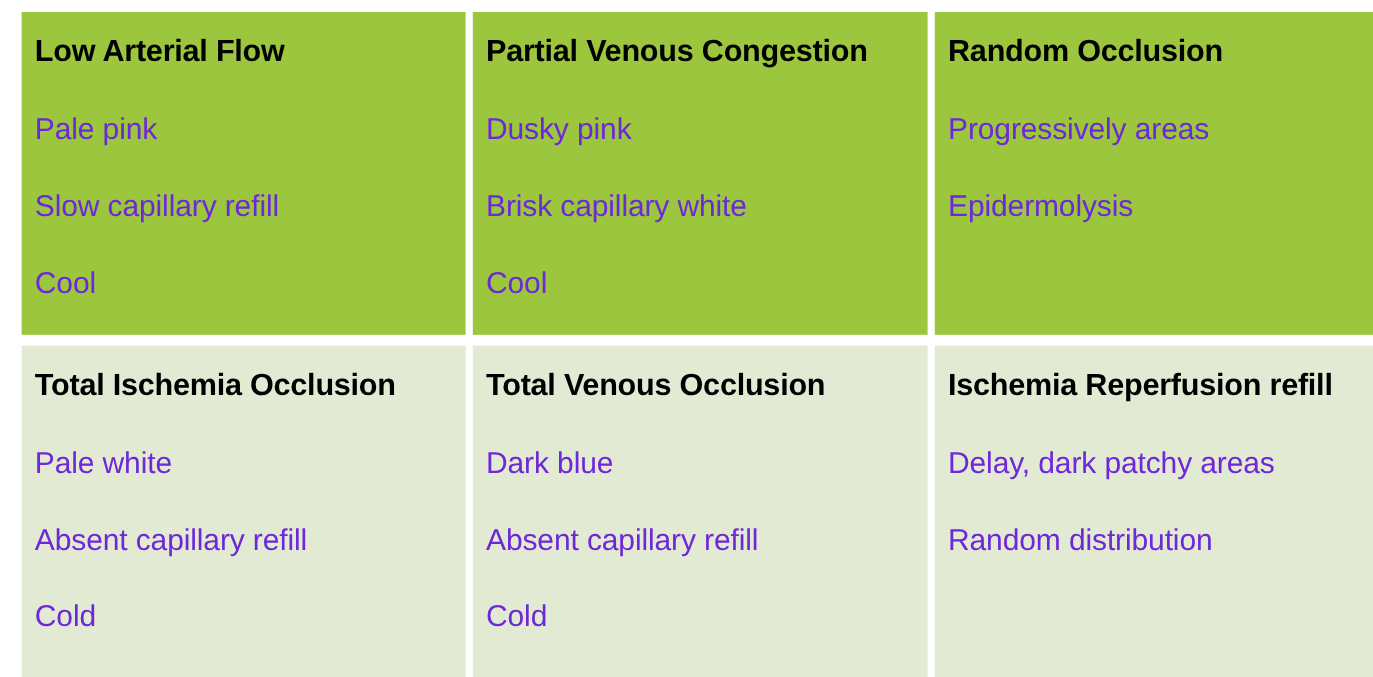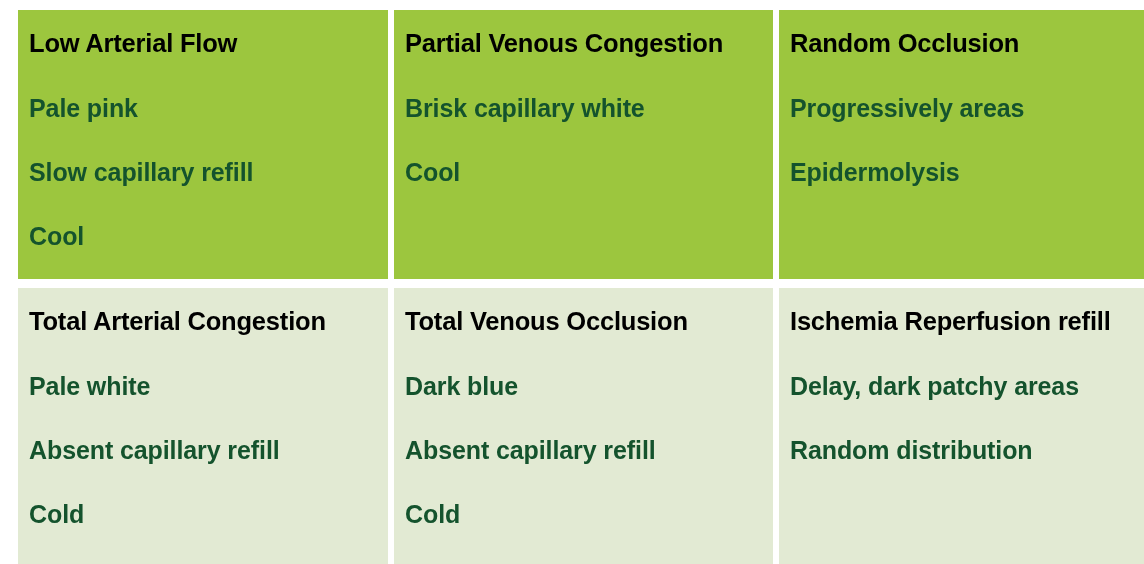--- a/index.html
+++ b/index.html
@@ -49,22 +49,22 @@
     white-space: pre-line;
   }
 
   .cell-lines {
     margin: 0;
     padding: 0;
     list-style: none;
   }
   .cell-line {
     font-size: 25px;
-    font-weight: bold;
-    color: #14532d;
+    font-weight: normal;
+    color: #6d28d9;
     line-height: 1.2;
     letter-spacing: -0.1px;
     margin-top: 34px;
   }
   
   .cell-lines .cell-line:first-child {
     margin-top: 33px;
   }
 </style>
 </head>
@@ -77,35 +77,36 @@
     <div class="cell-lines">
       <div class="cell-line">Pale pink</div>
       <div class="cell-line">Slow capillary refill</div>
       <div class="cell-line">Cool</div>
     </div>
   </div>
 
   <div class="cell row-arterial">
     <div class="cell-title">Partial Venous Congestion</div>
     <div class="cell-lines">
+      <div class="cell-line">Dusky pink</div>
       <div class="cell-line">Brisk capillary white</div>
       <div class="cell-line">Cool</div>
     </div>
   </div>
 
   <div class="cell row-arterial">
     <div class="cell-title">Random Occlusion</div>
     <div class="cell-lines">
       <div class="cell-line">Progressively areas</div>
       <div class="cell-line">Epidermolysis</div>
     </div>
   </div>
 
   <div class="cell row-occlusion">
-    <div class="cell-title">Total Arterial Congestion</div>
+    <div class="cell-title">Total Ischemia Occlusion</div>
     <div class="cell-lines">
       <div class="cell-line">Pale white</div>
       <div class="cell-line">Absent capillary refill</div>
       <div class="cell-line">Cold</div>
     </div>
   </div>
 
   <div class="cell row-occlusion">
     <div class="cell-title">Total Venous Occlusion</div>
     <div class="cell-lines">

